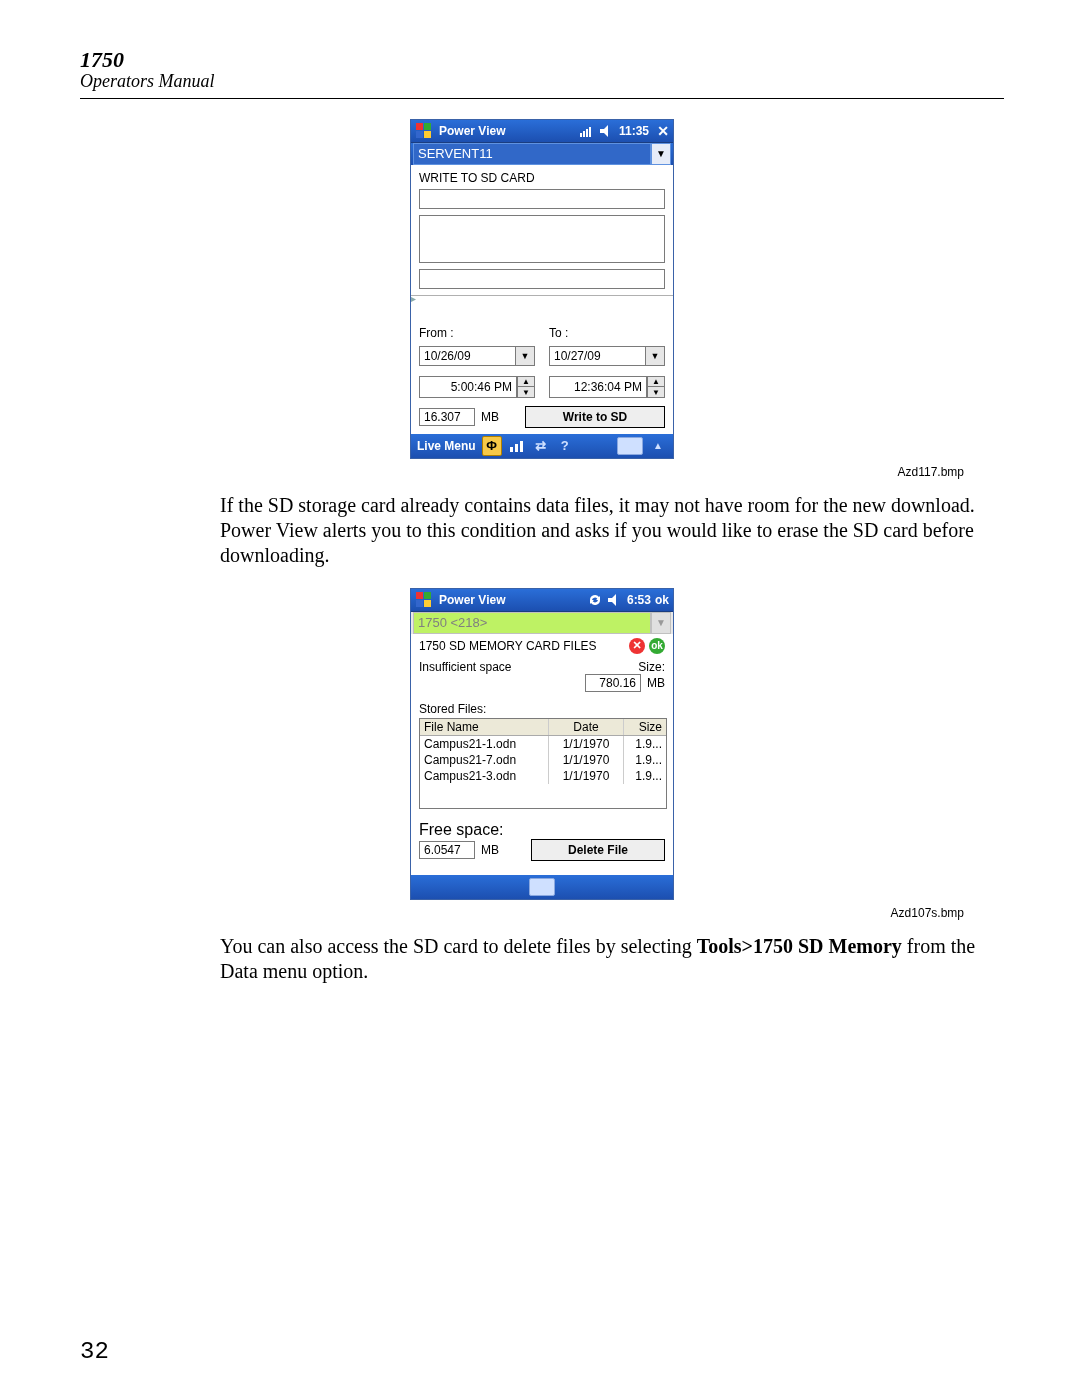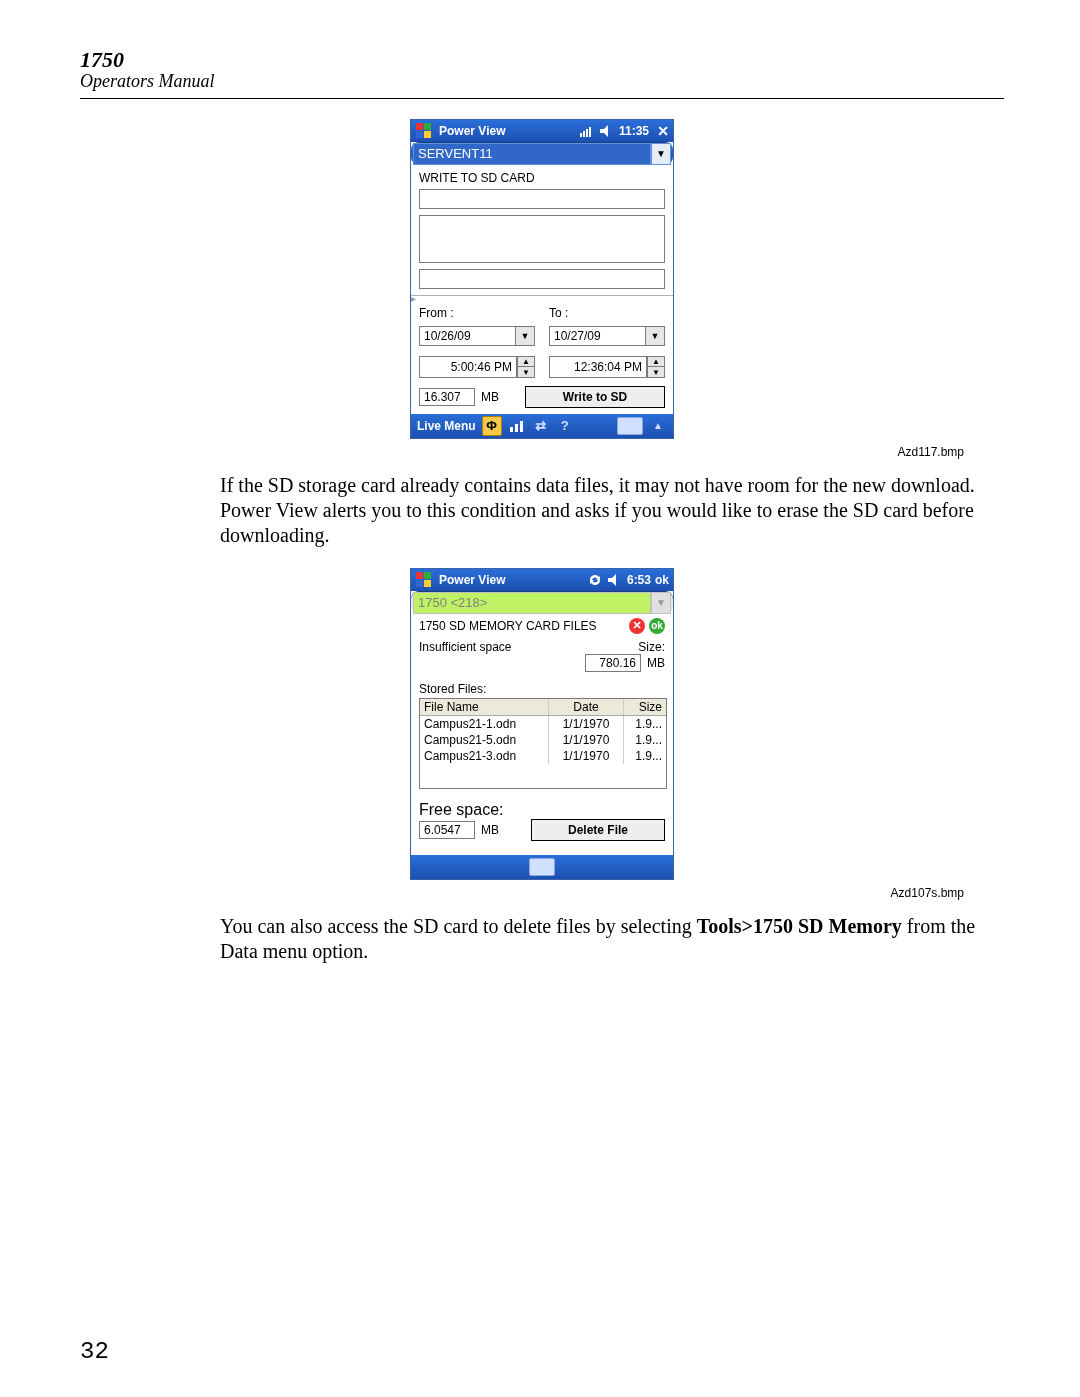--- a/index.html
+++ b/index.html
@@ -106,21 +106,20 @@
     color:#fff; font-weight:bold; font-size:14px;
   }
   .tb-ok { color:#fff; font-weight:bold; font-size:12px; margin-right:4px; }
 
   .pda-subbar {
     height: 22px;
     background: linear-gradient(to bottom, #2a6ed8, #1c4fb0);
     color:#fff;
     display:flex; align-items:center;
     border-top:1px solid #1a3d80;
-    border-radius:8px;
   }
   .subbar-text {
     background:#1c4fb0;
     color:#fff;
     padding:2px 4px;
     font-size:13px;
     border:1px solid #5f92e0;
     margin-left:2px;
     flex:1;
     height:16px;
@@ -147,21 +146,21 @@
   .sunken-box {
     border:1px solid #7a7a7a;
     background:#fff;
     height:18px;
     margin-bottom:6px;
   }
   .sunken-box.tall { height:46px; }
 
   .row2 { display:flex; gap:14px; margin-top:4px; }
   .col { flex:1; }
-  .label-sm { font-size:12px; margin-bottom:2px; display:block; }
+  .label-sm { font-size:12px; margin-bottom:2px; display:block;margin-top:20px; }
 
   .combo {
     display:flex; height:20px; margin-bottom:6px;
   }
   .combo-input {
     flex:1;
     border:1px solid #7a7a7a;
     border-right:none;
     font-size:12px;
     padding:0 4px;
@@ -474,21 +473,21 @@
             <div class="c-date">Date</div>
             <div class="c-size">Size</div>
           </div>
           <div class="file-tbody">
             <div class="file-tr">
               <div class="c-name">Campus21-1.odn</div>
               <div class="c-date">1/1/1970</div>
               <div class="c-size">1.9...</div>
             </div>
             <div class="file-tr">
-              <div class="c-name">Campus21-5.odn</div>
+              <div class="c-name">Campus21-7.odn</div>
               <div class="c-date">1/1/1970</div>
               <div class="c-size">1.9...</div>
             </div>
             <div class="file-tr">
               <div class="c-name">Campus21-3.odn</div>
               <div class="c-date">1/1/1970</div>
               <div class="c-size">1.9...</div>
             </div>
           </div>
         </div>

